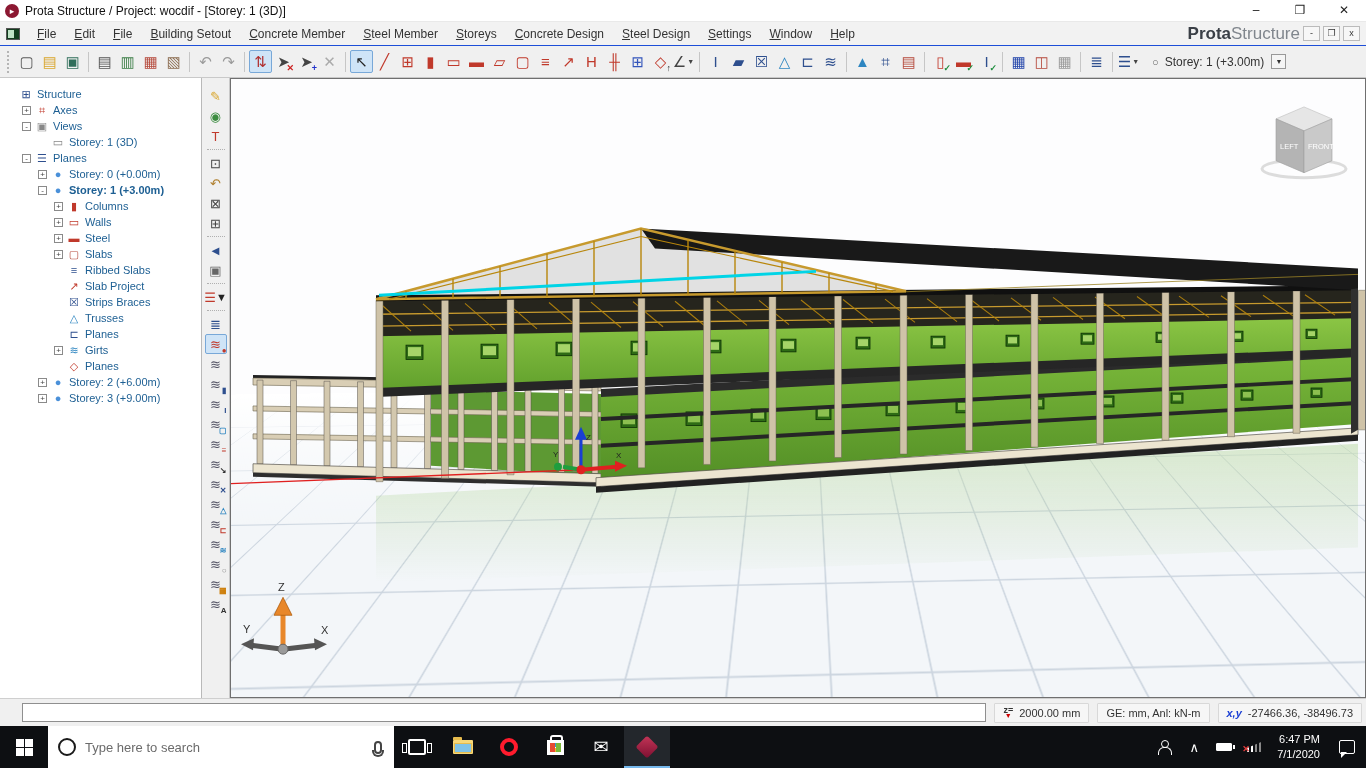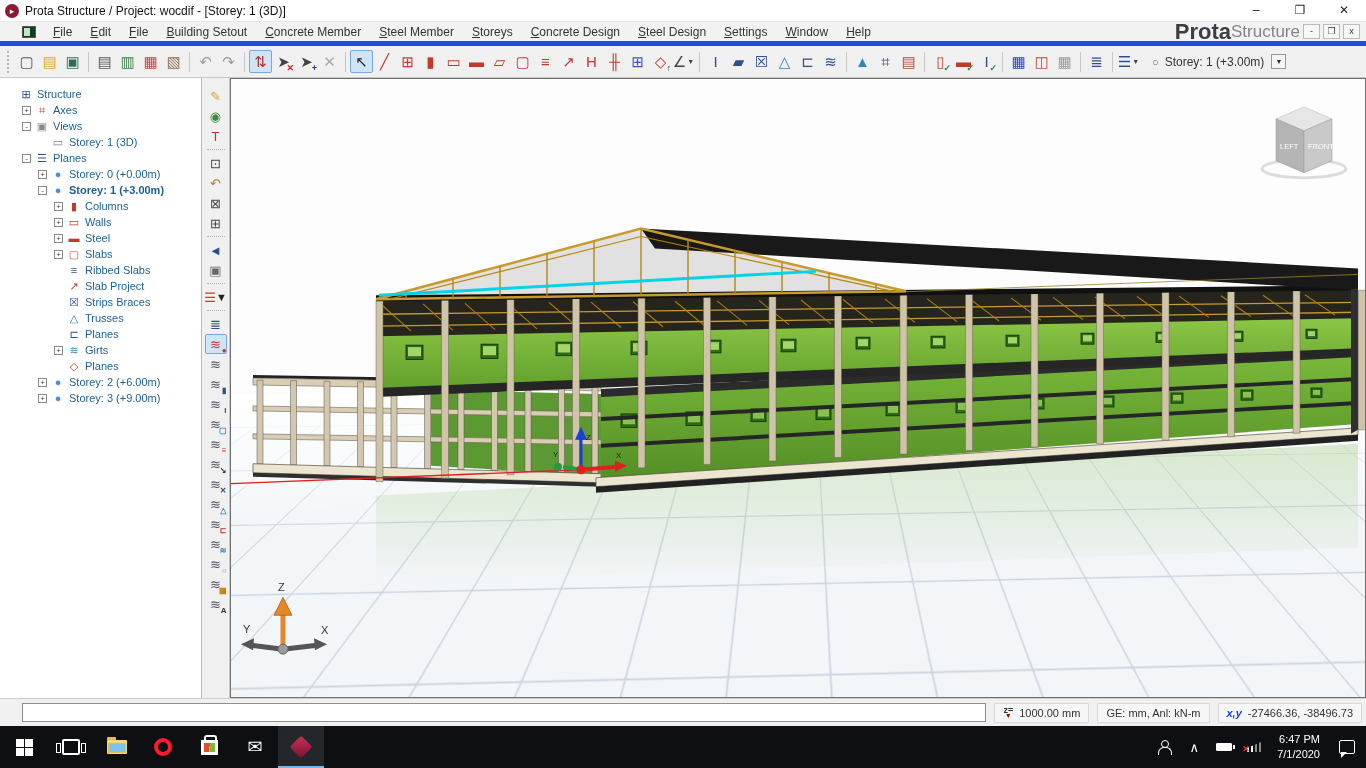--- a/index.html
+++ b/index.html
@@ -7,27 +7,27 @@
   .app{position:relative;width:1366px;height:768px;font-family:"Liberation Sans",sans-serif;background:#fff;color:#222;font-size:11px}
 
   
   .titlebar{height:22px;background:#fff;display:flex;align-items:center;padding-left:5px;border-bottom:1px solid #e9e9e9}
   .appicon{width:14px;height:14px;border-radius:50%;background:#8c1832;color:#fff;font-size:9px;line-height:14px;text-align:center;margin-right:6px}
   .titletext{font-size:12px;color:#111}
   .wbtns{margin-left:auto;display:flex}
   .wbtn{width:44px;height:21px;text-align:center;line-height:21px;font-size:12px;color:#222}
 
   
-  .menubar{height:24px;background:#f2f2f2;display:flex;align-items:center;padding-left:20px;border-bottom:5px solid #1d4ed8}
+  .menubar{height:24px;background:#f2f2f2;display:flex;align-items:center;padding-left:4px;border-bottom:1px solid #1d4ed8}
   .mdiicon{width:14px;height:12px;background:#123d1e;border:1px solid #555;margin:0 8px 0 2px;position:relative}
   .mdiicon::after{content:"";position:absolute;left:1px;top:1px;width:6px;height:8px;background:#bfe3c6}
   .menu-item{padding:0 9px;font-size:12px;color:#333;height:24px;line-height:24px;display:inline-block}
   .menu-item::first-letter{text-decoration:underline}
   .brand{margin-left:auto;display:flex;align-items:center;padding-right:6px}
-  .brand .b1{font-weight:bold;font-size:22px;color:#3a3f46}
+  .brand .b1{font-weight:bold;font-size:17px;color:#3a3f46}
   .brand .b2{font-weight:normal;font-size:17px;color:#80868d}
   .mdibtn{width:17px;height:15px;border:1px solid #bbb;background:#f7f7f7;font-size:9px;line-height:13px;text-align:center;margin-left:3px;color:#333}
 
   
   .toolbar{height:32px;background:#f0f0f0;display:flex;align-items:center;padding:0 4px;border-bottom:1px solid #c9c9c9}
   .tb-handle{width:5px;height:22px;border-left:2px dotted #b5b5b5;margin:0 3px}
   #tb-icons{display:flex;align-items:center}
   .tbtn{width:23px;height:23px;display:flex;align-items:center;justify-content:center;position:relative;border:1px solid transparent;border-radius:2px}
   .tbtn.active{background:#cfe4f7;border-color:#78a8d8}
   .tbtn .g{font-size:15px;line-height:1}
@@ -738,40 +738,45 @@
     </div>
   </div>
 
   <div class="statusbar">
     <div class="cmdbox"></div>
     <div class="scell">
       <span class="zic">
           <b>z=</b>
           <i>▼</i>
         </span>
-      <span>1000.00 mm</span>
+      <span>2000.00 mm</span>
     </div>
     <div class="scell">
       <span>GE: mm,  Anl: kN-m</span>
     </div>
     <div class="scell" style="margin-right:4px">
       <span class="xylbl">x,y</span>
       <span>-27466.36, -38496.73</span>
     </div>
   </div>
 
   <div class="taskbar">
     <div class="startbtn">
         <span class="winlogo">
           <span></span>
           <span></span>
           <span></span>
           <span></span>
         </span>
       </div>
+    <div class="searchbox">
+      <span class="cortana"></span>
+      <span class="searchtext">Type here to search</span>
+      <span class="mic"></span>
+    </div>
     <div class="tico48">
         <span class="taskview"></span>
       </div>
     <div class="tico48">
         <span class="folder"></span>
       </div>
     <div class="tico48">
         <span class="opera"></span>
       </div>
     <div class="tico48">

